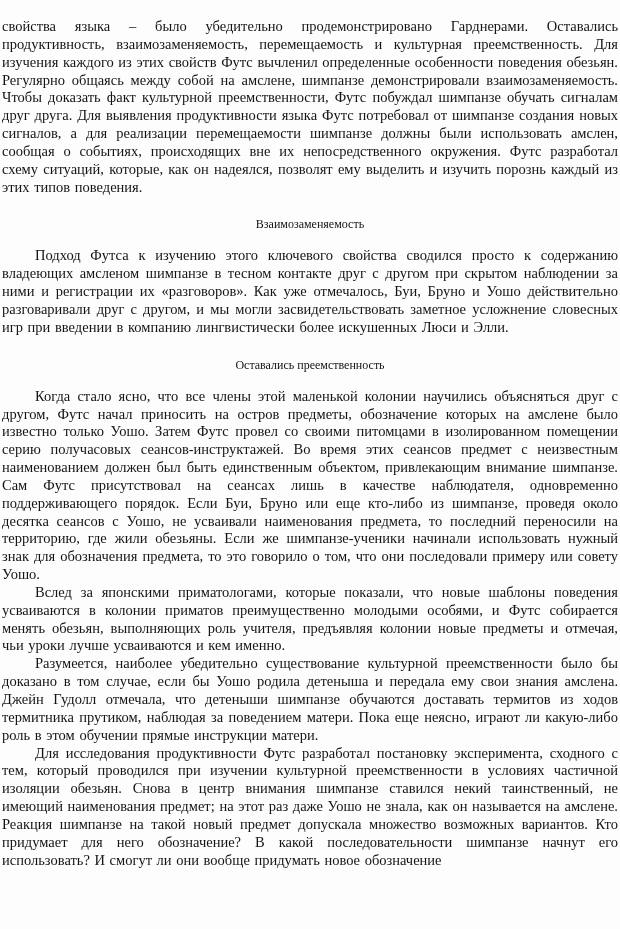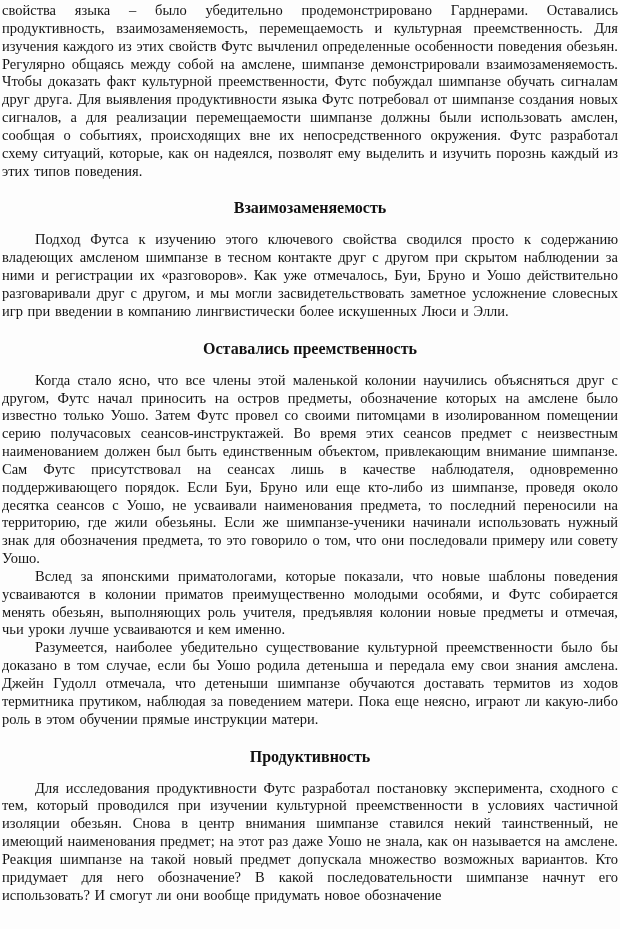--- a/index.html
+++ b/index.html
@@ -5,44 +5,44 @@
   html, body {
     margin: 0;
     padding: 0;
     background: #ffffff;
   }
   .page {
     position: relative;
     width: 620px;
     height: 929px;
     box-sizing: border-box;
-    padding: 2px 2px 0 2px;
+    padding: 18px 2px 0 2px;
     background: #fdfdfd;
     color: #141414;
     font-family: "Liberation Serif", "DejaVu Serif", serif;
     font-size: 14.5px;
     line-height: 17.85px;
     text-align: justify;
     overflow: hidden;
     -webkit-hyphens: none;
     hyphens: none;
   }
   .page p.body {
     margin: 0;
     text-indent: 33px;
     word-spacing: 1px;
   }
   .page p.body.continuation {
     text-indent: 0;
   }
   .page h2.section-heading {
     margin: 18px 0 13px 0;
-    font-size: 16px;
+    font-size: 12px;
     line-height: 20px;
-    font-weight: 700;
+    font-weight: 400;
     text-align: center;
     text-indent: 0;
     color: #111111;
   }
 </style>
 </head>
 <body>
 
 <div class="page">
 
@@ -53,17 +53,16 @@
   <p class="body">Подход Футса к изучению этого ключевого свойства сводился просто к содержанию владеющих амсленом шимпанзе в тесном контакте друг с другом при скрытом наблюдении за ними и регистрации их «разговоров». Как уже отмечалось, Буи, Бруно и Уошо действительно разговаривали друг с другом, и мы могли засвидетельствовать заметное усложнение словесных игр при введении в компанию лингвистически более искушенных Люси и Элли.</p>
 
   <h2 class="section-heading">Оставались преемственность</h2>
 
   <p class="body">Когда стало ясно, что все члены этой маленькой колонии научились объясняться друг с другом, Футс начал приносить на остров предметы, обозначение которых на амслене было известно только Уошо. Затем Футс провел со своими питомцами в изолированном помещении серию получасовых сеансов-инструктажей. Во время этих сеансов предмет с неизвестным наименованием должен был быть единственным объектом, привлекающим внимание шимпанзе. Сам Футс присутствовал на сеансах лишь в качестве наблюдателя, одновременно поддерживающего порядок. Если Буи, Бруно или еще кто-либо из шимпанзе, проведя около десятка сеансов с Уошо, не усваивали наименования предмета, то последний переносили на территорию, где жили обезьяны. Если же шимпанзе-ученики начинали использовать нужный знак для обозначения предмета, то это говорило о том, что они последовали примеру или совету Уошо.</p>
 
   <p class="body">Вслед за японскими приматологами, которые показали, что новые шаблоны поведения усваиваются в колонии приматов преимущественно молодыми особями, и Футс собирается менять обезьян, выполняющих роль учителя, предъявляя колонии новые предметы и отмечая, чьи уроки лучше усваиваются и кем именно.</p>
 
   <p class="body">Разумеется, наиболее убедительно существование культурной преемственности было бы доказано в том случае, если бы Уошо родила детеныша и передала ему свои знания амслена. Джейн Гудолл отмечала, что детеныши шимпанзе обучаются доставать термитов из ходов термитника прутиком, наблюдая за поведением матери. Пока еще неясно, играют ли какую-либо роль в этом обучении прямые инструкции матери.</p>
 
-  <h2 class="section-heading">Продуктивность</h2>
 
   <p class="body">Для исследования продуктивности Футс разработал постановку эксперимента, сходного с тем, который проводился при изучении культурной преемственности в условиях частичной изоляции обезьян. Снова в центр внимания шимпанзе ставился некий таинственный, не имеющий наименования предмет; на этот раз даже Уошо не знала, как он называется на амслене. Реакция шимпанзе на такой новый предмет допускала множество возможных вариантов. Кто придумает для него обозначение? В какой последовательности шимпанзе начнут его использовать? И смогут ли они вообще придумать новое обозначение</p>
 
 </div>
 
 </body></html>

